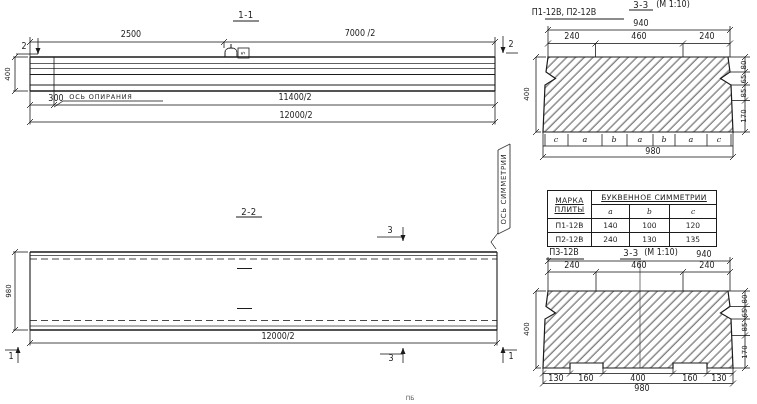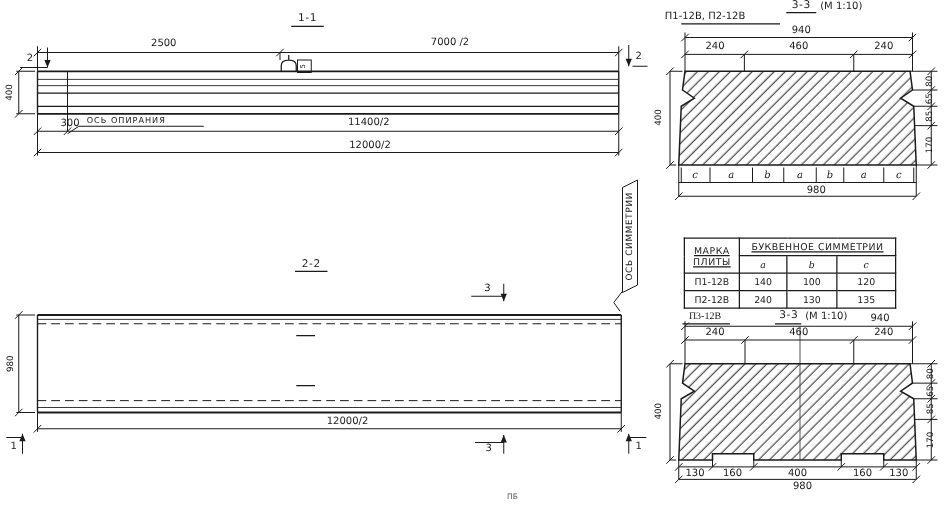--- a/index.html
+++ b/index.html
@@ -226,21 +226,21 @@
     </tr>
     <tr>
       <td>П2-12В</td>
       <td>240</td>
       <td>130</td>
       <td>135</td>
     </tr>
   </tbody>
     </table>
 
-  <span class="t" style="left:564px;top:253px;font-family:Liberation Serif, serif;">П3-12В</span>
+  <span class="t" style="left:564px;top:253px;">П3-12В</span>
   <span class="t ttl" style="left:631px;top:253px;">3-3</span>
   <span class="t" style="left:661px;top:253px;">(М 1:10)</span>
   <span class="t" style="left:704px;top:255px;">940</span>
   <span class="t" style="left:572px;top:266px;">240</span>
   <span class="t" style="left:639px;top:266px;">460</span>
   <span class="t" style="left:707px;top:266px;">240</span>
   <span class="t rot r7" style="left:527px;top:329px;">400</span>
   <span class="t rot r7" style="left:745px;top:298.5px;">80</span>
   <span class="t rot r7" style="left:745px;top:312.5px;">65</span>
   <span class="t rot r7" style="left:745px;top:327px;">85</span>

